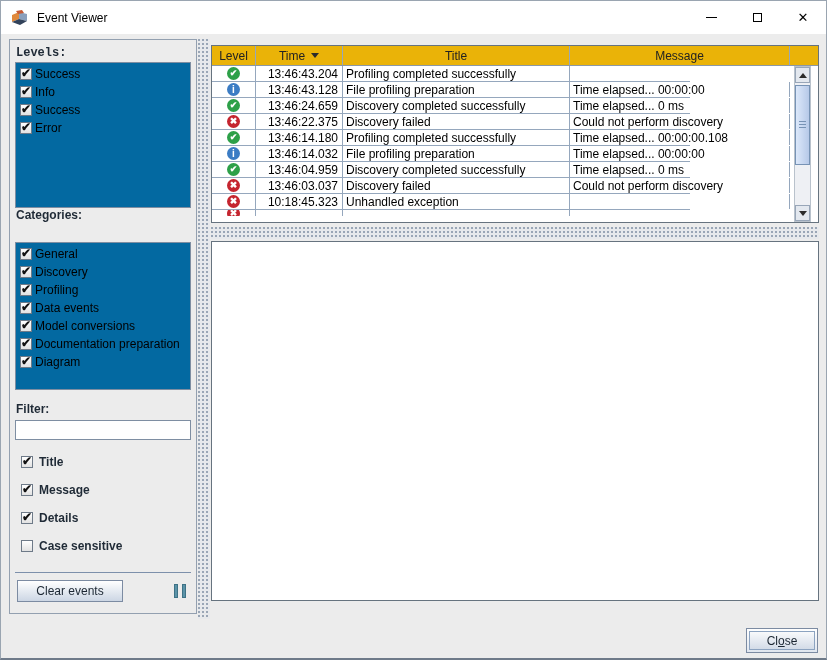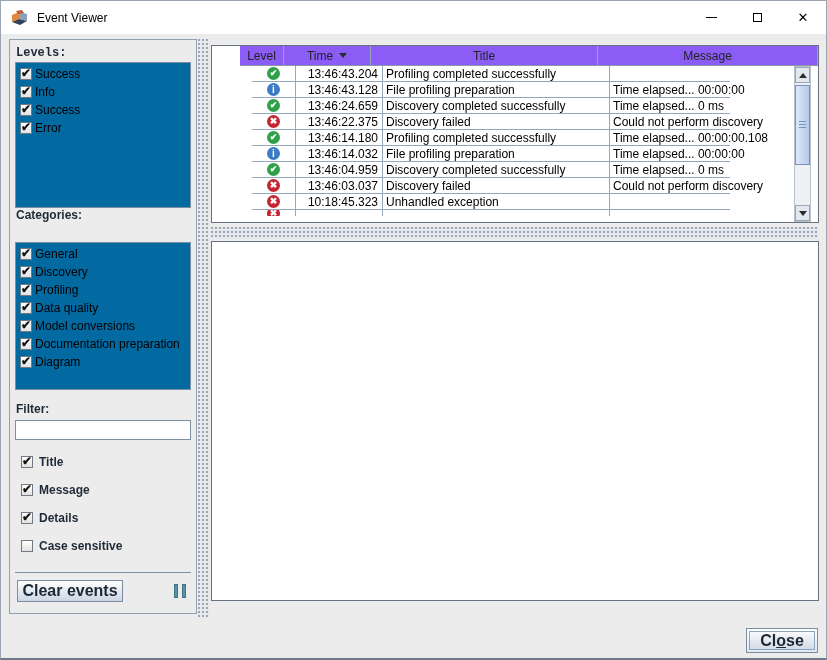--- a/index.html
+++ b/index.html
@@ -28,35 +28,35 @@
   .box-categories { top:202px; height:148px; }
   .cb-row { display:flex; align-items:center; height:18px; }
   .cb { width:12px; height:12px; min-width:12px; border:1px solid #6e7a88; background:linear-gradient(#ffffff,#e2e2e2); margin:0 3px 0 3px; position:relative; }
   .cb.checked::after { content:"✔"; position:absolute; left:0px; top:-3px; font-size:12px; font-weight:bold; color:#111; }
   .cb-label { font-size:12px; color:#000; white-space:nowrap; }
   .filter-input { position:absolute; left:5px; top:380px; width:176px; height:20px; border:1px solid #7e8ea2; background:#fff; font-size:12px; padding:0 3px; font-family:"Liberation Sans",sans-serif; }
   .filter-opts { position:absolute; left:8px; top:408px; width:176px; }
   .filter-opts .cb-row { height:28px; }
   .filter-opts .cb-label { font-weight:bold; color:#1f2a36; margin-left:3px; }
   .sep-line { position:absolute; left:5px; top:532px; width:176px; height:1px; background:#7d90ab; }
-  .btn { border:1px solid #7c8ba2; background:linear-gradient(#ffffff,#ccd6e4); font-family:"Liberation Sans",sans-serif; font-weight:bold; color:#1c2733; font-size:16px; }
+  .btn { border:1px solid #7c8ba2; background:linear-gradient(#ffffff,#ccd6e4); font-family:"Liberation Sans",sans-serif; font-weight:normal; color:#1c2733; font-size:12px; }
   .clear-btn { position:absolute; left:7px; top:540px; width:106px; height:22px; }
   .pause { position:absolute; left:164px; top:544px; width:12px; height:14px; display:flex; justify-content:space-between; }
   .pause span { width:4px; height:14px; background:#5b93a8; border:1px solid #3e7286; }
   
   .divider { position:absolute; background:#e7e9ec; background-image:radial-gradient(circle at 1px 1px, #9aa6b6 1px, transparent 1.4px); background-size:4px 4px; }
   .v-div { left:197px; top:38px; width:12px; height:580px; }
   .h-div { left:210px; top:226px; width:608px; height:12px; }
   
   .table-panel { position:absolute; left:210px; top:44px; width:608px; height:178px; border:1px solid #66737f; background:#fff; }
-  .thead { display:flex; height:20px; background:#8b5cf6; border-bottom:1px solid #8b98a6;margin-left:28px; }
+  .thead { display:flex; height:20px; background:#eab308; border-bottom:1px solid #8b98a6; }
   .th { font-size:12px; color:#222; display:flex; align-items:center; justify-content:center; border-right:1px solid #95a7bd; height:100%; }
   .th-level { width:44px; } .th-time { width:87px;align-items:center; } .th-title { width:227px; } .th-message { width:220px; }
   .sort-arrow { width:0; height:0; border-left:4px solid transparent; border-right:4px solid transparent; border-top:5px solid #2b2b2b; margin-left:6px; }
-  .tbody { position:absolute; left:0; top:20px; width:478px;margin-left:40px; }
+  .tbody { position:absolute; left:0; top:20px; width:478px; }
   .trow { display:grid; grid-template-columns:44px 87px 227px 220px; height:16px; border-bottom:1px solid #95a7bd; background:#fff; }
   .trow.partial { height:6px; overflow:hidden; border-bottom:none; }
   .cell { border-right:1px solid #95a7bd; font-size:12px; color:#000; white-space:nowrap; overflow:hidden; display:flex; align-items:center; }
   .cell.c0 { justify-content:center; }
   .cell.c1 { justify-content:flex-end; padding-right:4px; }
   .cell.c2, .cell.c3 { padding-left:3px; }
   .level-icon { width:13px; height:13px; border-radius:50%; display:flex; align-items:center; justify-content:center; color:#fff; font-size:9px; font-weight:bold; line-height:1; }
   .level-icon.success { background:#2da048; }
   .level-icon.info { background:#3b7cc4; }
   .level-icon.error { background:#c5252f; }
@@ -134,21 +134,21 @@
         <div class="cb-row">
           <span class="cb checked"></span>
           <span class="cb-label">Discovery</span>
         </div>
         <div class="cb-row">
           <span class="cb checked"></span>
           <span class="cb-label">Profiling</span>
         </div>
         <div class="cb-row">
           <span class="cb checked"></span>
-          <span class="cb-label">Data quality</span>
+          <span class="cb-label">Data events</span>
         </div>
         <div class="cb-row">
           <span class="cb checked"></span>
           <span class="cb-label">Model conversions</span>
         </div>
         <div class="cb-row">
           <span class="cb checked"></span>
           <span class="cb-label">Documentation preparation</span>
         </div>
         <div class="cb-row">

